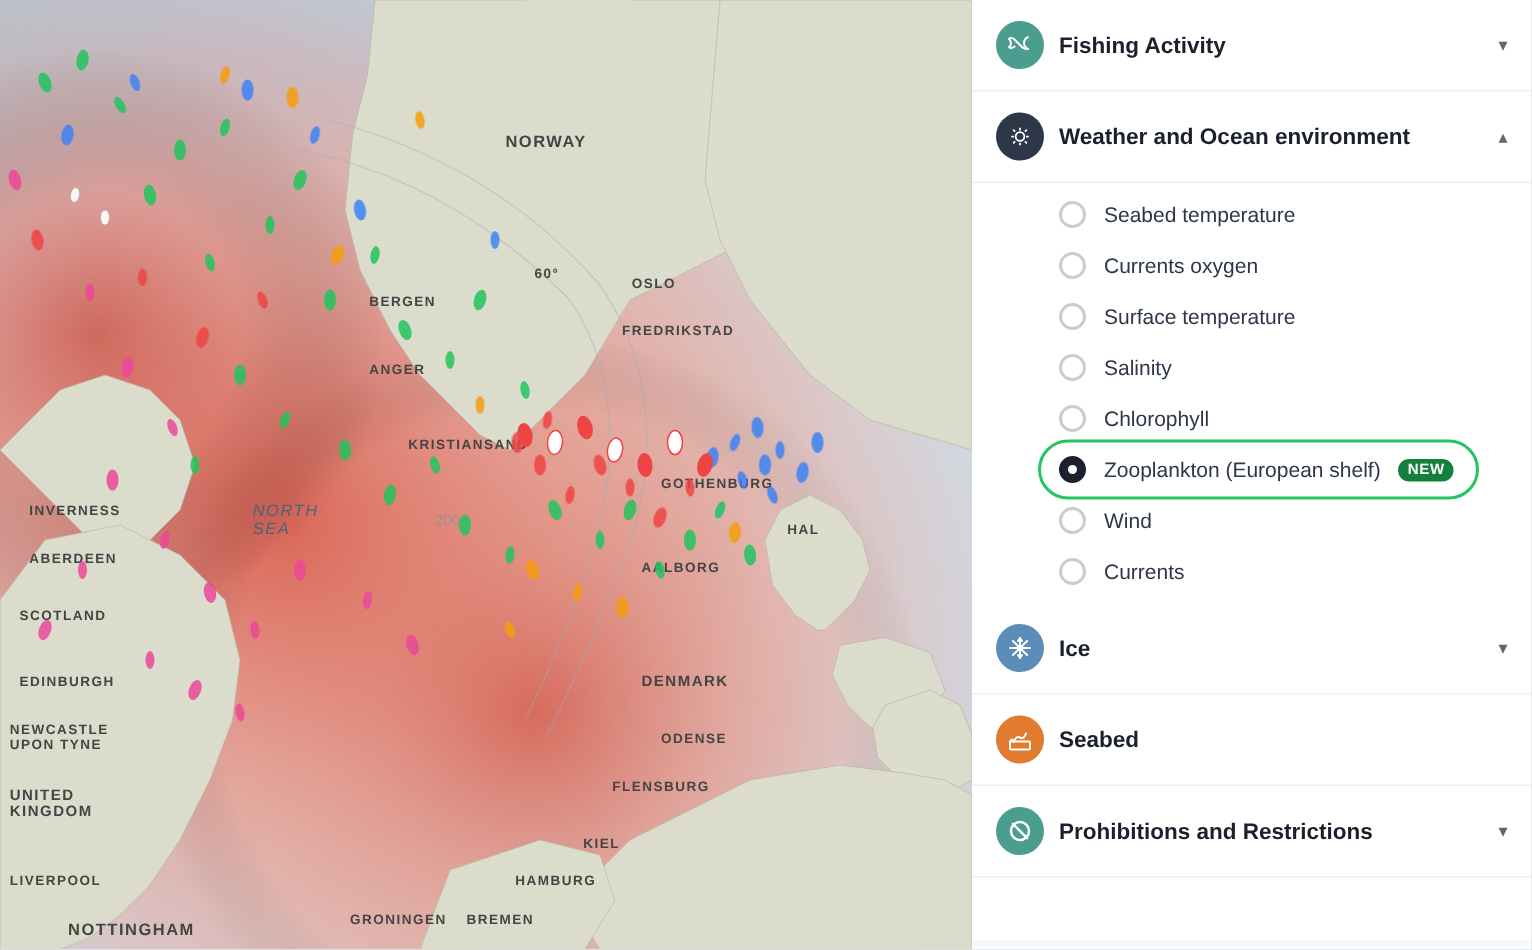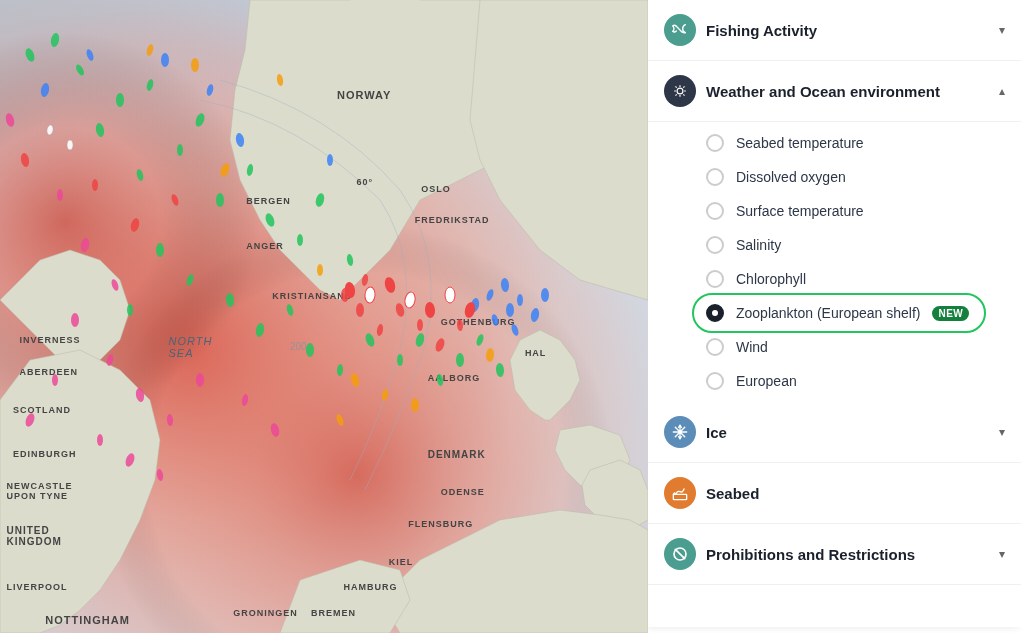--- a/index.html
+++ b/index.html
@@ -382,21 +382,21 @@
     <span class="chevron">▴</span>
   </div>
 
   <div class="section-content">
     <div class="radio-item">
       <div class="radio-circle"></div>
       <span class="radio-label">Seabed temperature</span>
     </div>
     <div class="radio-item">
       <div class="radio-circle"></div>
-      <span class="radio-label">Dissolved oxygen</span>
+      <span class="radio-label">Currents oxygen</span>
     </div>
     <div class="radio-item">
       <div class="radio-circle"></div>
       <span class="radio-label">Surface temperature</span>
     </div>
     <div class="radio-item">
       <div class="radio-circle"></div>
       <span class="radio-label">Salinity</span>
     </div>
     <div class="radio-item">
@@ -408,21 +408,21 @@
       <div class="radio-circle selected"></div>
       <span class="radio-label">Zooplankton (European shelf)</span>
       <span class="new-badge">NEW</span>
     </div>
     <div class="radio-item">
       <div class="radio-circle"></div>
       <span class="radio-label">Wind</span>
     </div>
     <div class="radio-item">
       <div class="radio-circle"></div>
-      <span class="radio-label">European</span>
+      <span class="radio-label">Currents</span>
     </div>
   </div>
 
   <div class="section-header">
     <div class="icon-circle blue">
       <svg width="16" height="16" viewBox="0 0 24 24" fill="none" stroke="white" stroke-width="2" stroke-linecap="round">
         <line x1="12" y1="2" x2="12" y2="22"></line>
         <line x1="2" y1="12" x2="22" y2="12"></line>
         <line x1="4.93" y1="4.93" x2="19.07" y2="19.07"></line>
         <line x1="19.07" y1="4.93" x2="4.93" y2="19.07"></line>

